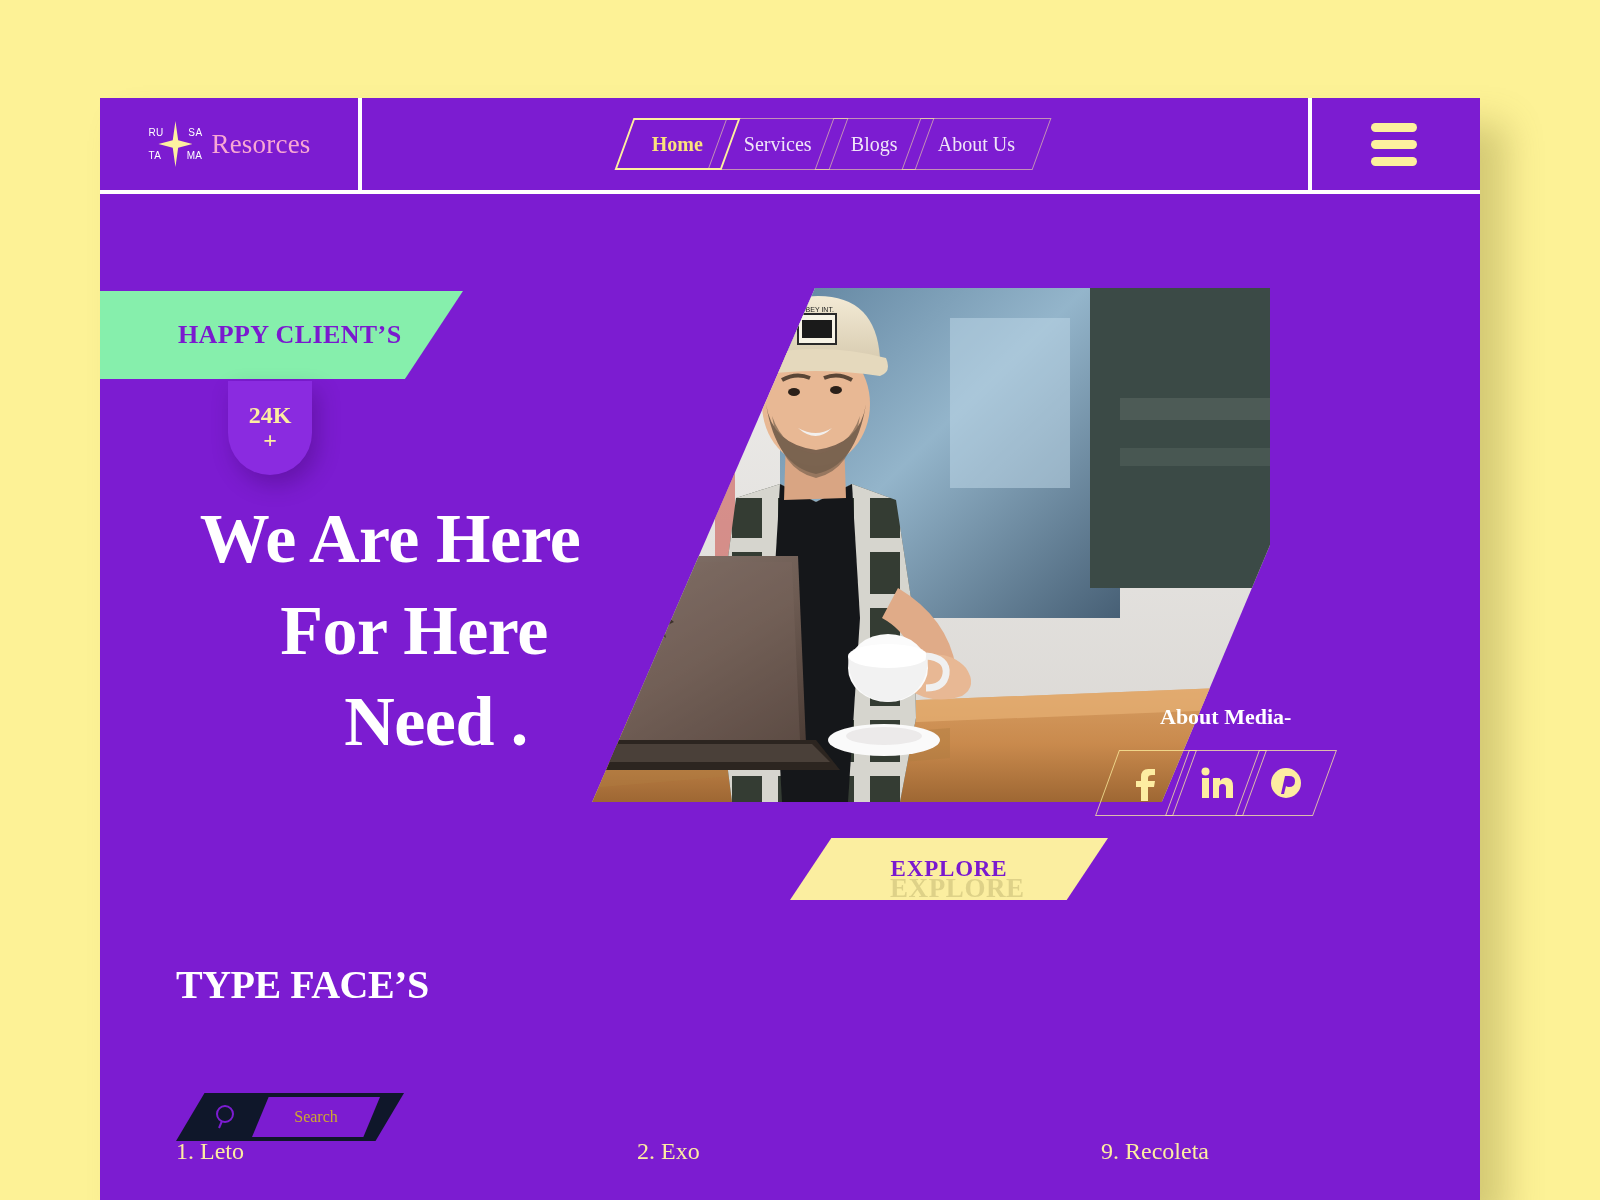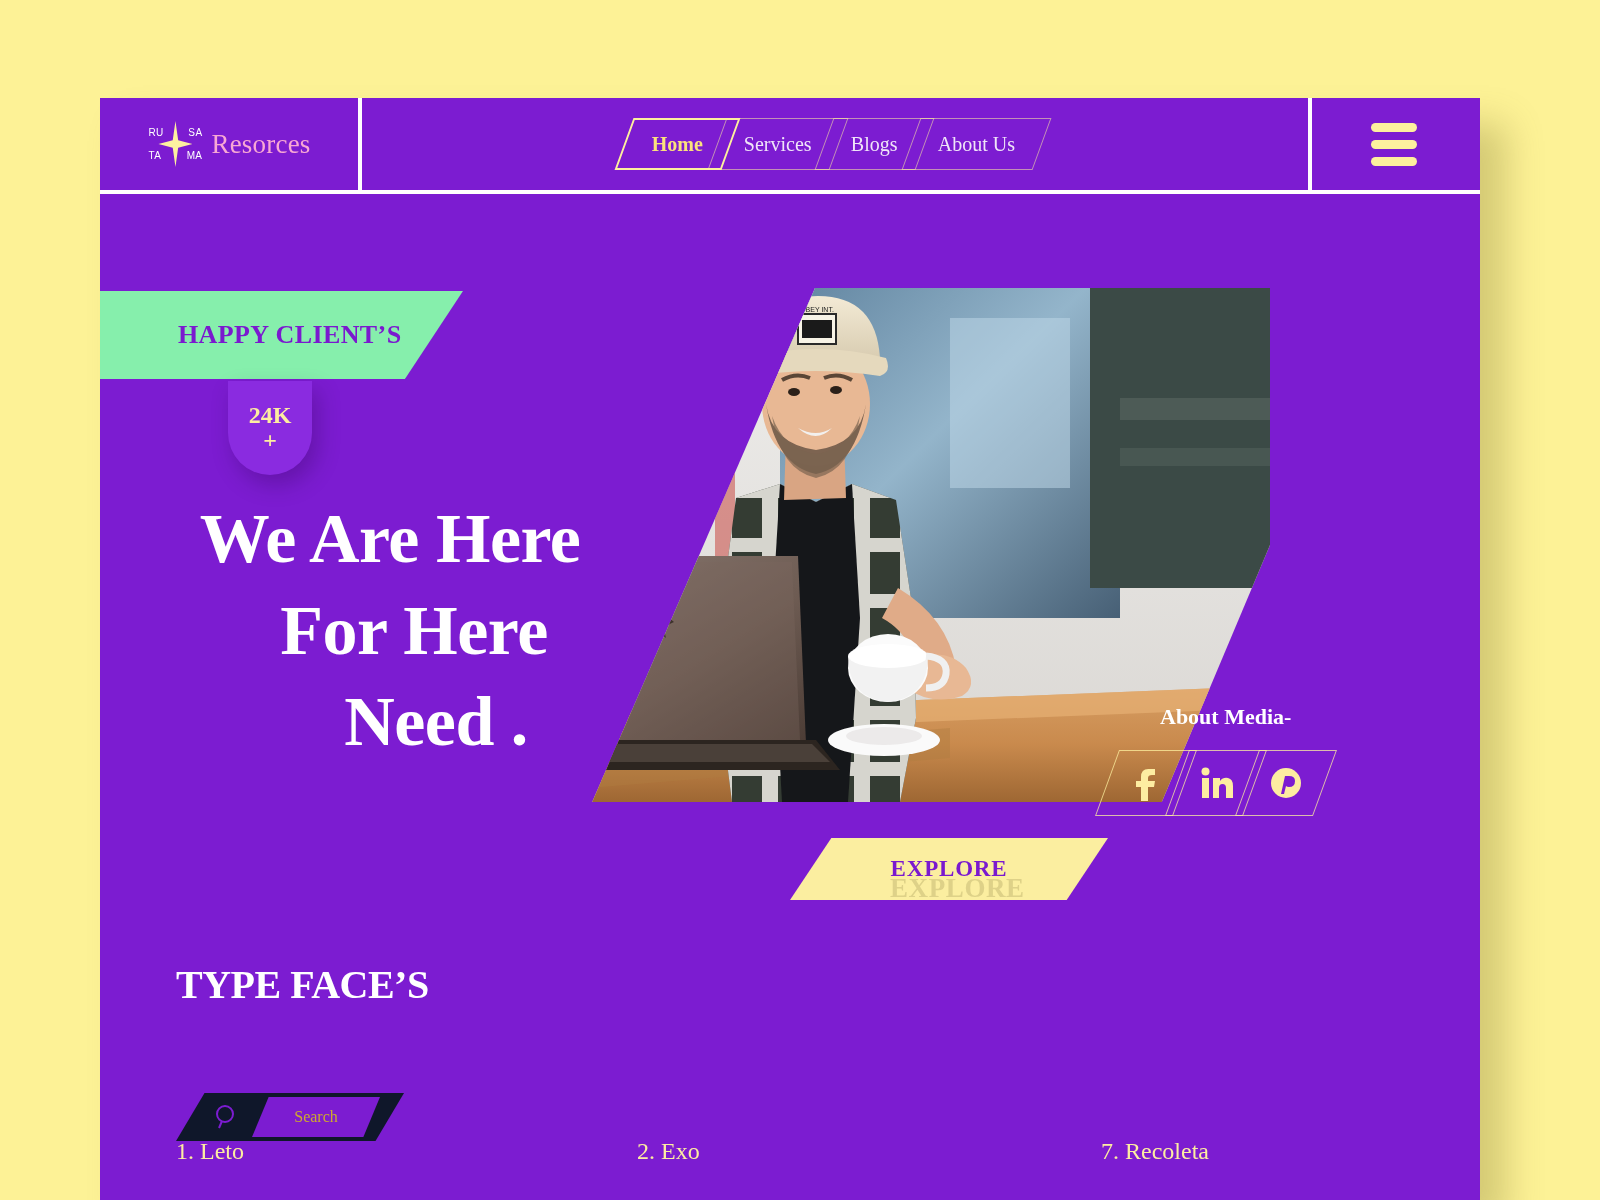--- a/index.html
+++ b/index.html
@@ -431,16 +431,16 @@
       </svg>
     </span>
     <div class="search-inner">
       <span class="search-ph">Search</span>
     </div>
   </div>
 
   <div class="tf-list">
     <div class="tf-item i0">1. Leto</div>
     <div class="tf-item i1">2. Exo</div>
-    <div class="tf-item i2">7. Recoleta</div>
+    <div class="tf-item i2">9. Recoleta</div>
   </div>
 
 </div>
 
 </body></html>

